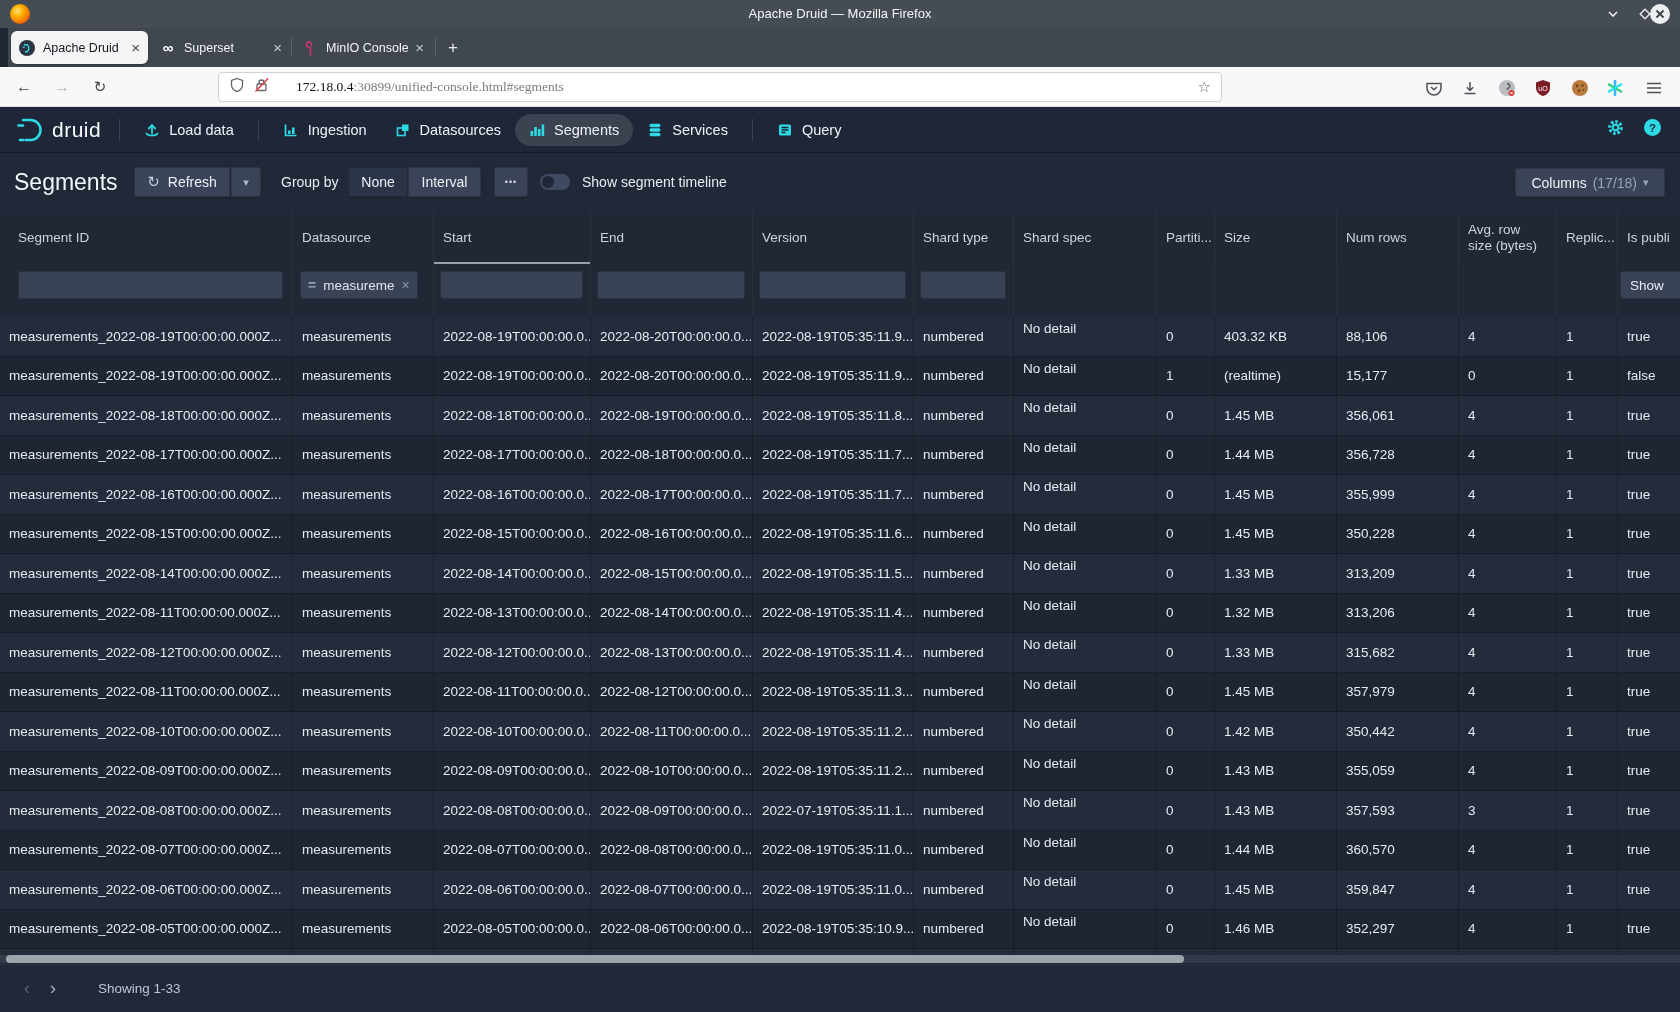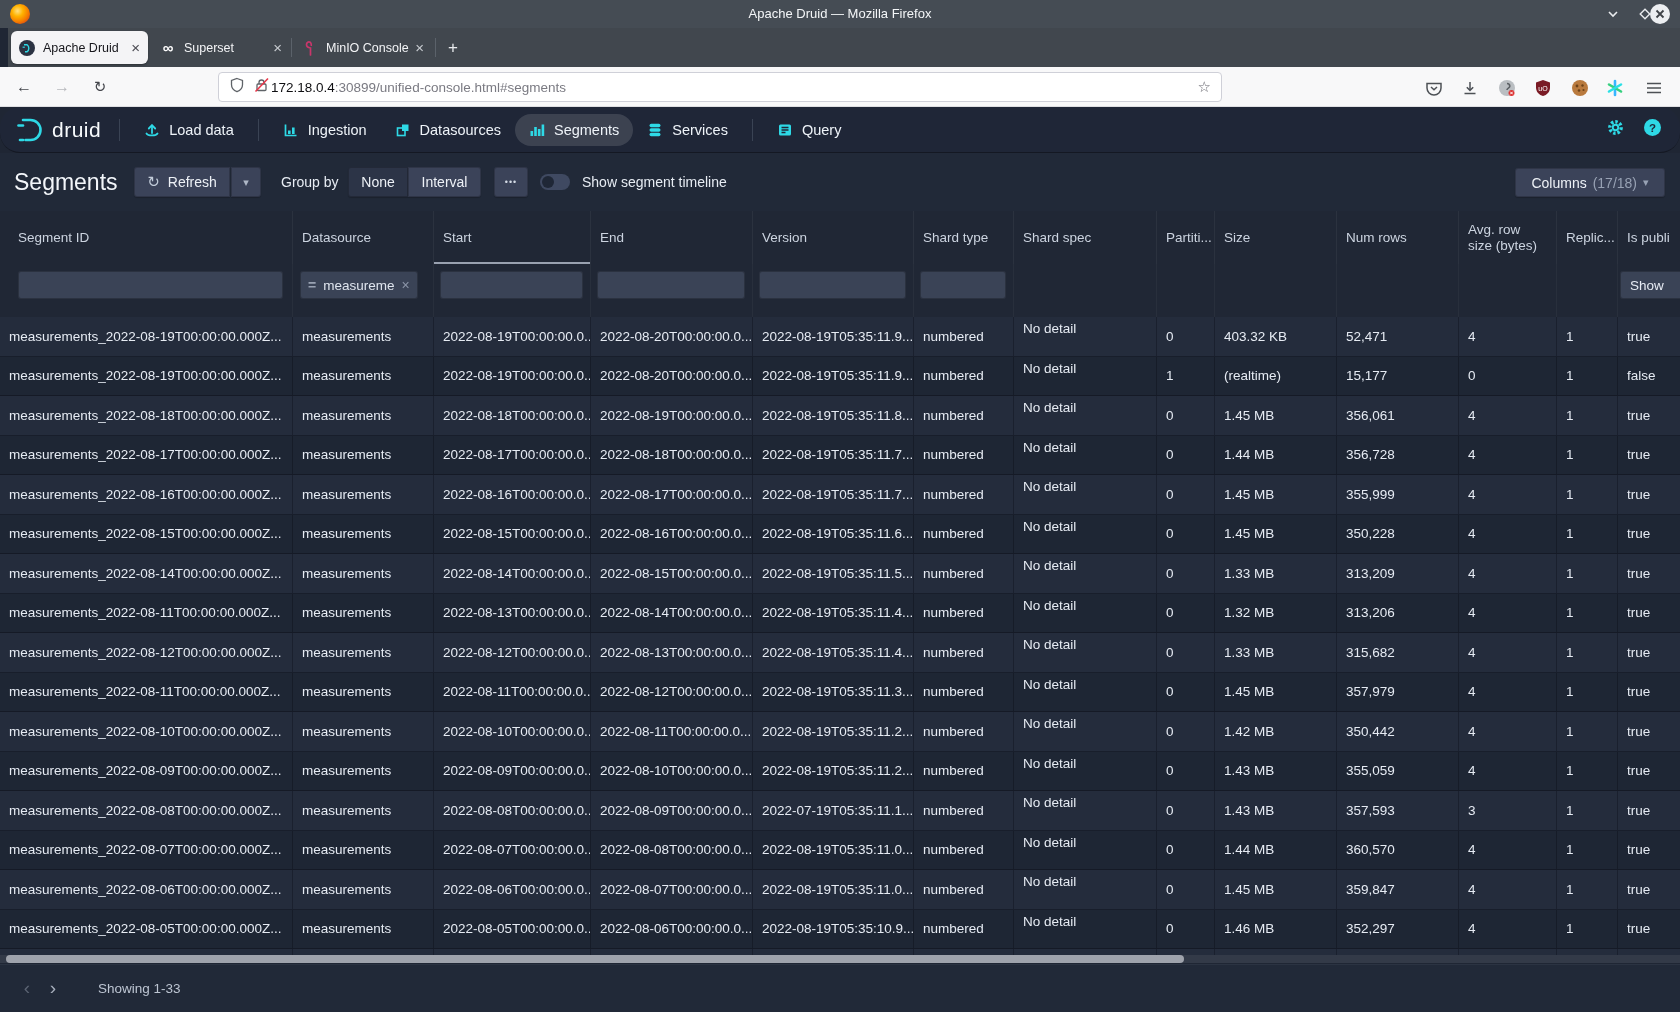--- a/index.html
+++ b/index.html
@@ -35,28 +35,28 @@
   #newtab-btn { position:absolute; left:432px; top:7px; width:26px; height:26px; color:#e9ebee;
     font-size:17px; text-align:center; line-height:25px; }
   #superset-icon { color:#fff; font-size:15px; font-weight:bold; line-height:1; }
 
   
   #urltoolbar { position:absolute; top:67px; left:0; width:1680px; height:40px; background:#f8f8f9; border-bottom:1px solid #dfdfe2; }
   .nav-arrow { position:absolute; top:9px; width:24px; height:22px; text-align:center; font-size:16px; line-height:22px; }
   #back-btn { left:12px; color:#44464c; } #fwd-btn { left:50px; color:#b7b8bd; } #reload-btn { left:88px; color:#44464c; font-size:15px; }
   #urlfield { position:absolute; left:218px; top:5px; width:1004px; height:30px; background:#ffffff;
     border:1px solid #cfd0d8; border-radius:4px; display:flex; align-items:center; padding:0 10px; }
-  #url-text { font-size:13.5px; color:#7a7a82; margin-left:0; white-space:nowrap; }
+  #url-text { font-size:13.5px; color:#7a7a82; margin-left:25px; white-space:nowrap;font-family:Liberation Serif, serif; }
   #url-text b { color:#0f0f12; font-weight:normal; }
   #url-star { margin-left:auto; color:#6a6a72; font-size:15px; }
   .tb-icon { position:absolute; top:11px; width:20px; height:20px; display:flex; align-items:center; justify-content:center; }
 
   
   #druidnav { position:absolute; top:107px; left:0; width:1680px; height:46px; background:#1f2637;
-    display:flex; align-items:center; border-bottom:1px solid rgba(0,0,0,.35);border-radius:20px; }
+    display:flex; align-items:center; border-bottom:1px solid rgba(0,0,0,.35); }
   #brand { display:flex; align-items:center; margin-left:14px; }
   #brand-name { color:#f7fafc; font-size:21px; margin-left:6px; letter-spacing:.5px; }
   .nav-div { width:1px; height:22px; background:#3a4354; margin:0 10px; }
   #brand + .nav-div { margin-left:18px; }
   .nav-item { display:flex; align-items:center; gap:9px; padding:0 14px; height:32px; border-radius:16px;
     color:#eef3f8; font-size:14.5px; }
   .nav-item.active { background:rgba(255,255,255,.13); }
   #nav-right { margin-left:auto; display:flex; align-items:center; gap:18px; margin-right:18px; }
 
   
@@ -418,21 +418,21 @@
       <div class="tr light">
         <div class="td" style="width: 293px;">measurements_2022-08-19T00:00:00.000Z...</div>
         <div class="td" style="width: 141px;">measurements</div>
         <div class="td" style="width: 157px;">2022-08-19T00:00:00.0...</div>
         <div class="td" style="width: 162px;">2022-08-20T00:00:00.0...</div>
         <div class="td" style="width: 161px;">2022-08-19T05:35:11.9...</div>
         <div class="td" style="width: 100px;">numbered</div>
         <div class="td top" style="width: 143px;">No detail</div>
         <div class="td" style="width: 58px;">0</div>
         <div class="td" style="width: 122px;">403.32 KB</div>
-        <div class="td" style="width: 122px;">52,471</div>
+        <div class="td" style="width: 122px;">88,106</div>
         <div class="td" style="width: 98px;">4</div>
         <div class="td" style="width: 61px;">1</div>
         <div class="td" style="width: 160px;">true</div>
       </div>
       <div class="tr dark">
         <div class="td" style="width: 293px;">measurements_2022-08-19T00:00:00.000Z...</div>
         <div class="td" style="width: 141px;">measurements</div>
         <div class="td" style="width: 157px;">2022-08-19T00:00:00.0...</div>
         <div class="td" style="width: 162px;">2022-08-20T00:00:00.0...</div>
         <div class="td" style="width: 161px;">2022-08-19T05:35:11.9...</div>

